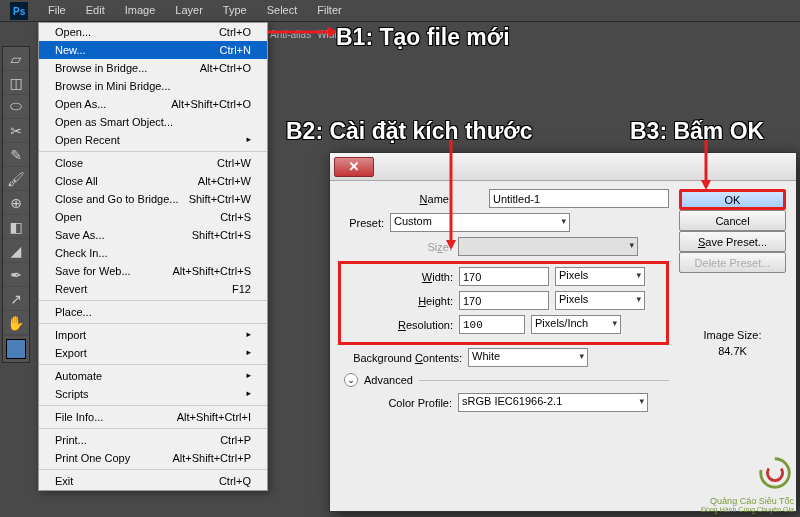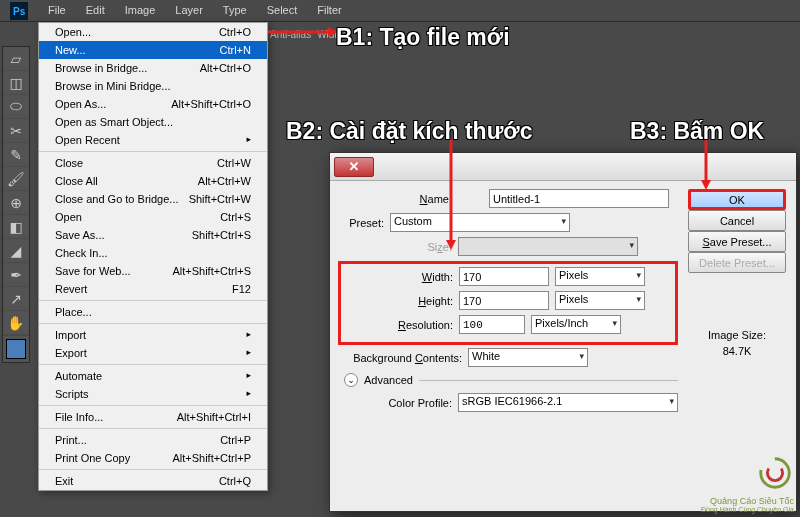--- a/index.html
+++ b/index.html
@@ -250,21 +250,21 @@
       </div>
 
       <div class="adv-row">
         <span class="adv-chev">⌄</span>
         <span>Advanced</span>
         <span class="hr"></span>
       </div>
 
       <div class="form-row">
         <span class="form-label">Color Profile:</span>
-        <div class="combo" style="width:220px">sRGB IEC61966-2.1</div>
+        <div class="combo" style="width:190px">sRGB IEC61966-2.1</div>
       </div>
     </div>
 
     <div class="right-col">
       <div class="dlg-btn primary">OK</div>
       <div class="dlg-btn">Cancel</div>
       <div class="dlg-btn"><span class="u">S</span>ave Preset...</div>
       <div class="dlg-btn disabled">
           <span>Delete Preset...</span>
         </div>

